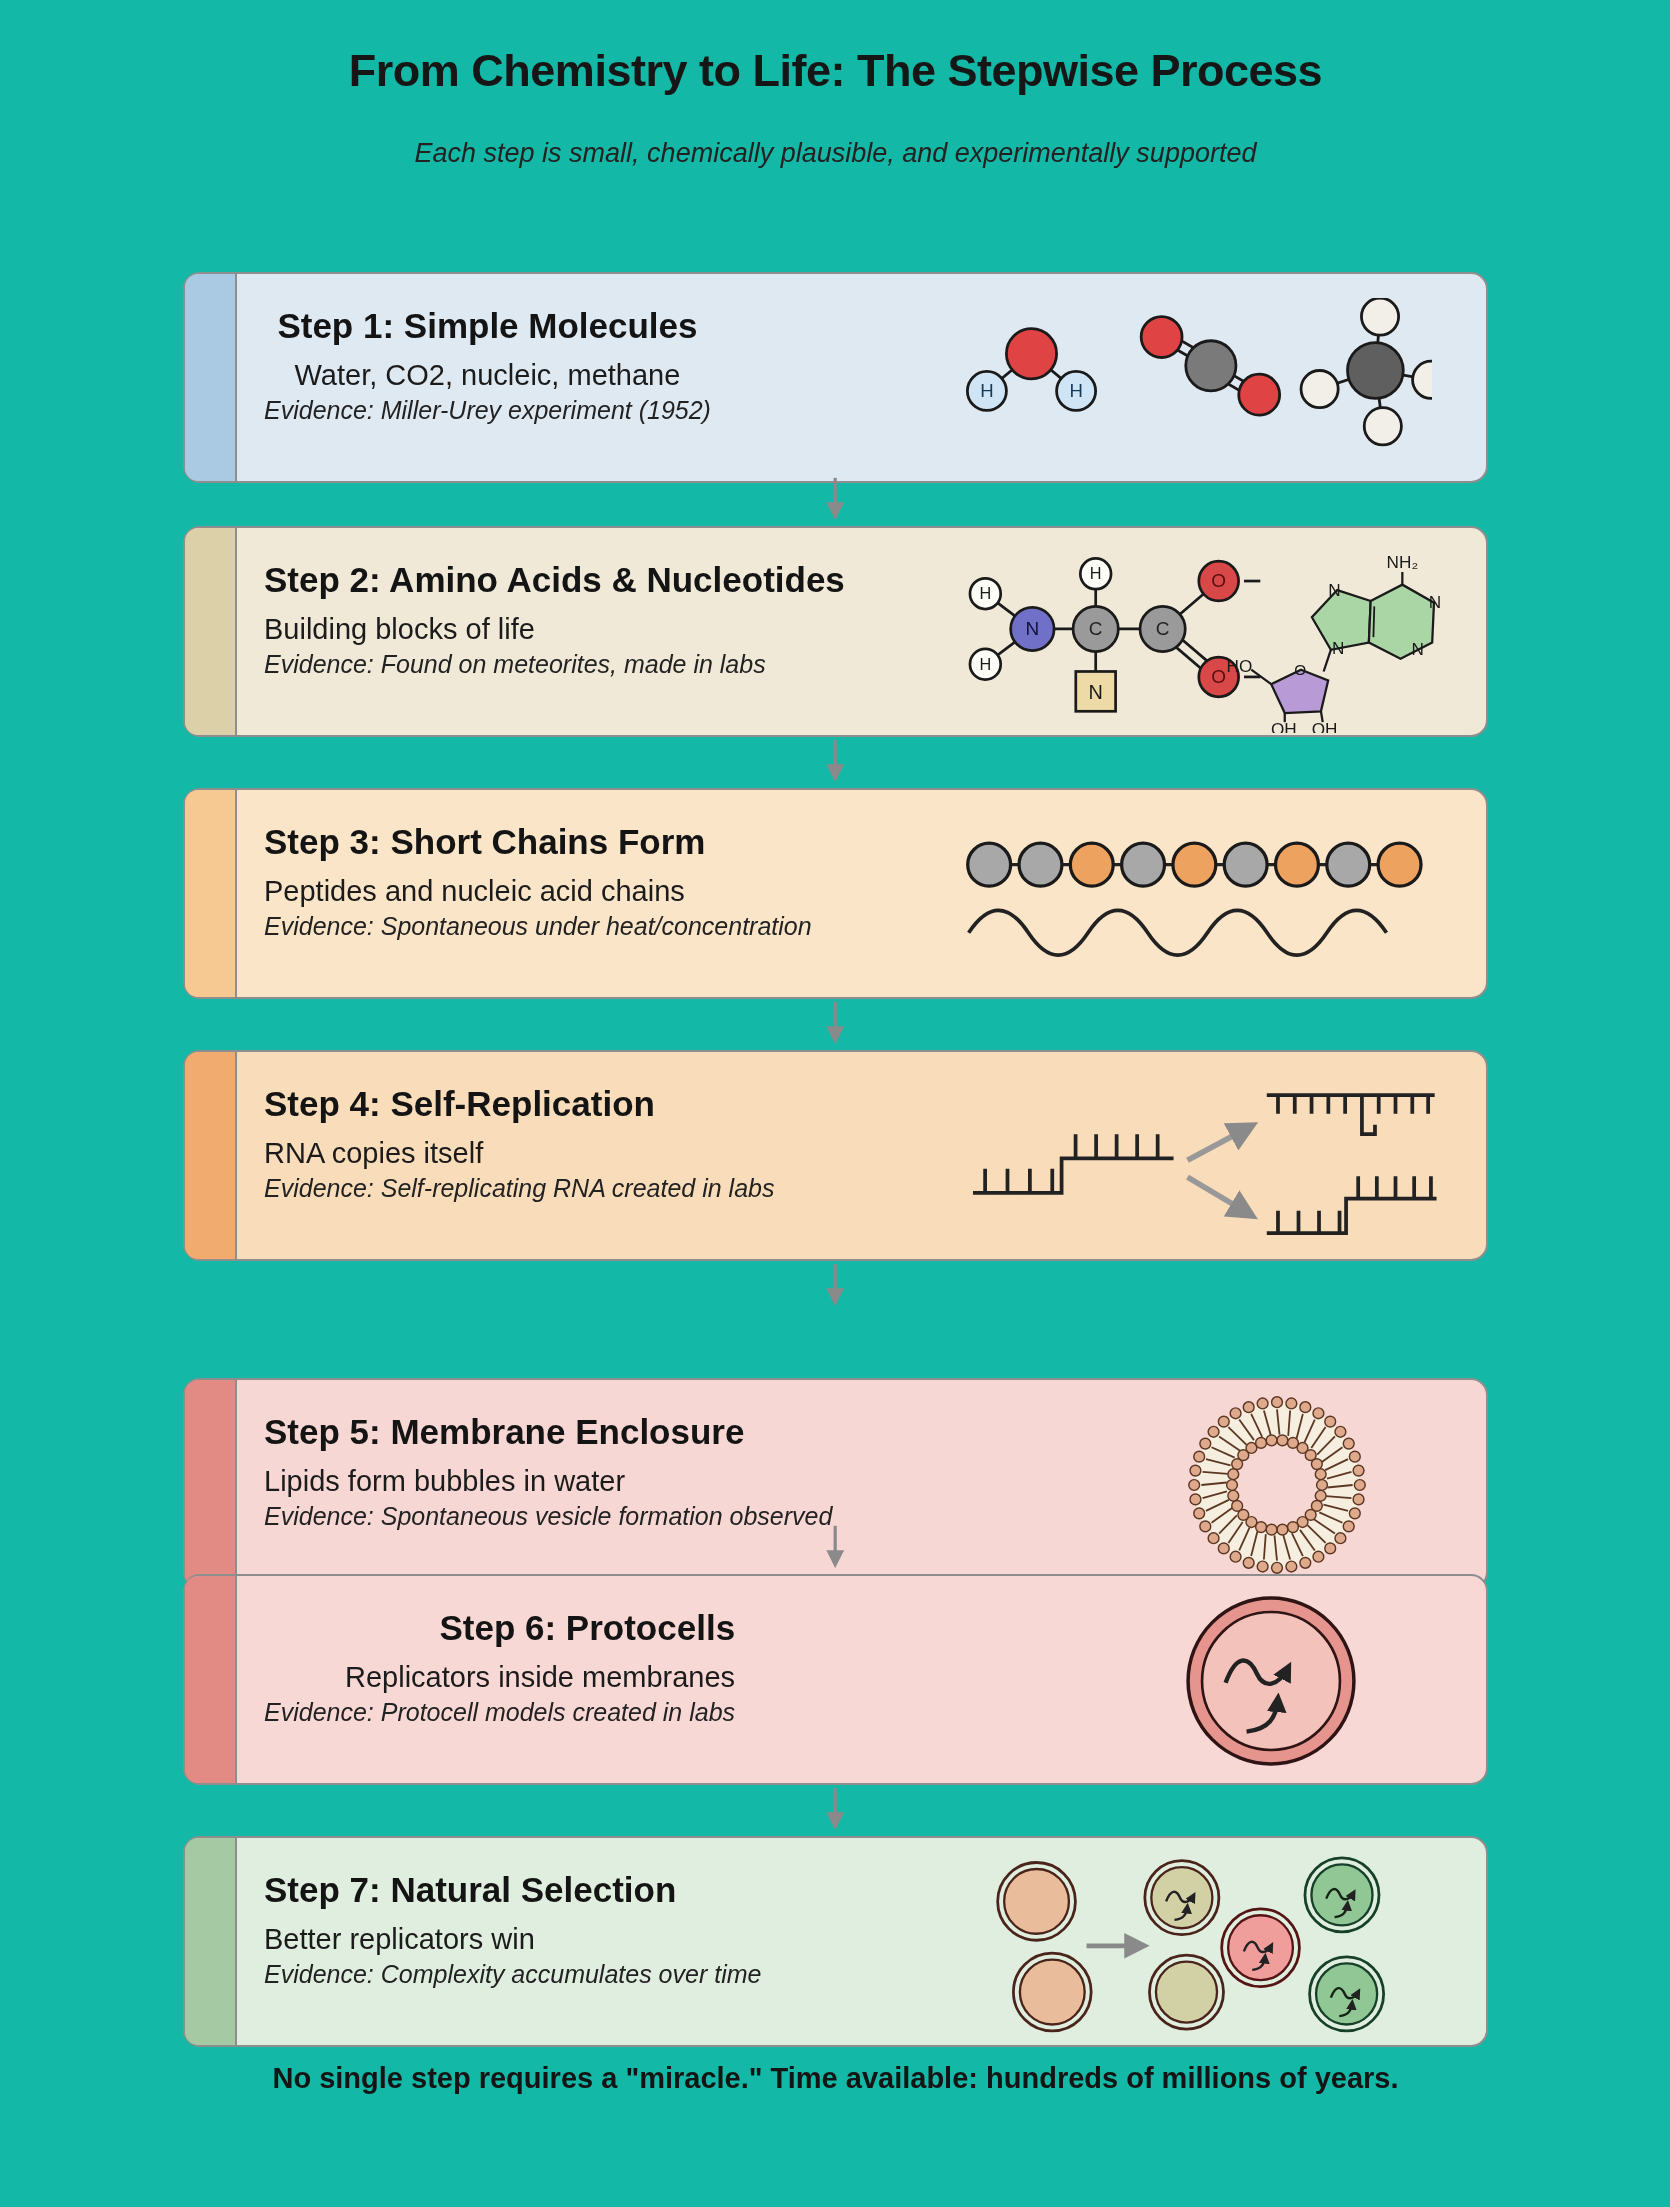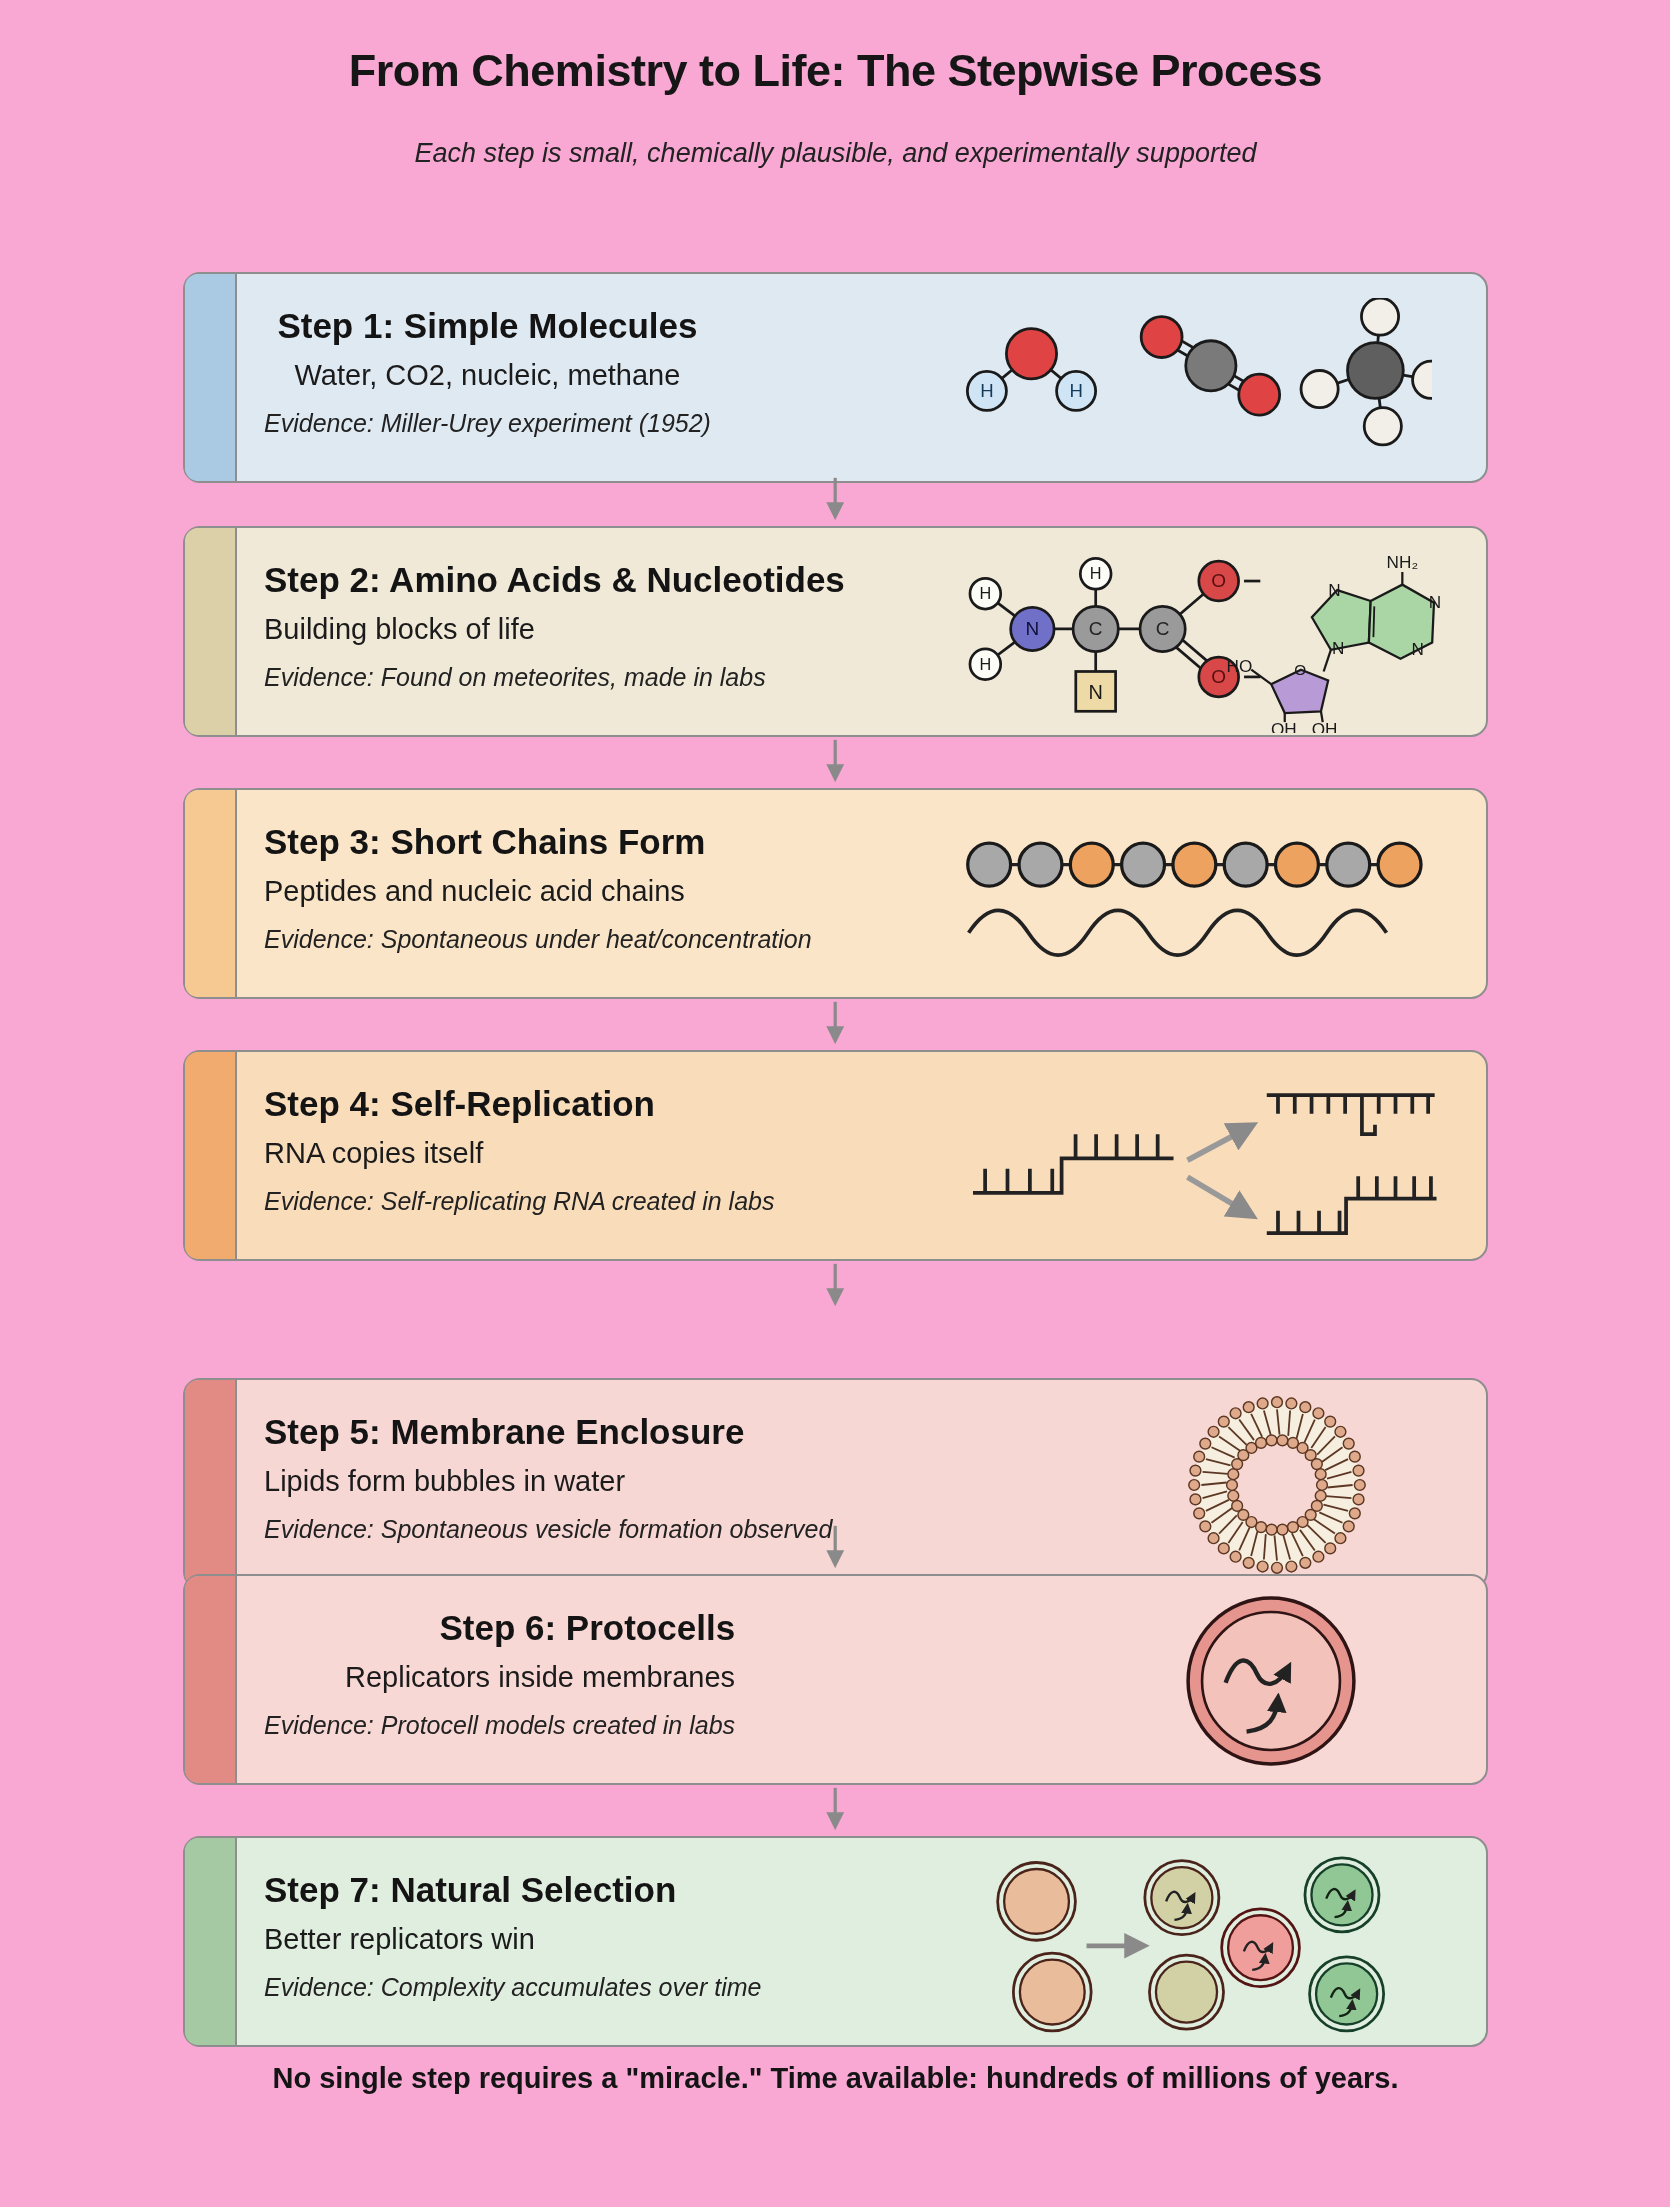--- a/index.html
+++ b/index.html
@@ -1,29 +1,29 @@
 <!DOCTYPE html>
 <html style="font-size:15px"><head>
 <meta charset="utf-8">
 <style>
   html,body{margin:0;padding:0;background:#fdfdfa;}
-  .page{position:relative;width:1671px;height:2208px;background:#f9a8d4;
+  .page{position:relative;width:1671px;height:2208px;background:#14b8a6;
         font-family:"Liberation Sans",sans-serif;color:#1b1b1b;overflow:hidden;}
   .page-title{position:absolute;top:45px;left:0;width:100%;text-align:center;
               font-size:45px;font-weight:bold;letter-spacing:-0.5px;color:#161616;}
   .page-subtitle{position:absolute;top:138px;left:0;width:100%;text-align:center;
               font-size:27px;font-style:italic;color:#222;}
   .card{position:absolute;left:183px;width:1305px;height:211px;box-sizing:border-box;
         border:2.8px solid #8e8e8e;border-radius:17px;background:var(--body,#eee);}
   .strip{position:absolute;left:0;top:0;bottom:0;width:50px;background:var(--strip,#ccc);
          border-right:2.8px solid #8e8e8e;border-radius:13px 0 0 13px;}
   .card-text{position:absolute;left:79px;top:32px;}
   .step-title{font-size:35px;font-weight:bold;color:#141414;}
   .step-desc{font-size:29px;margin-top:13px;color:#1b1b1b;}
-  .step-evidence{font-size:25px;font-style:italic;margin-top:17px;color:#222;}
+  .step-evidence{font-size:25px;font-style:italic;margin-top:4px;color:#222;}
   .card-art{position:absolute;}
   .down-arrow{position:absolute;left:824px;width:22.4px;height:48px;}
   .footer-note{position:absolute;top:2062px;left:0;width:100%;text-align:center;
                font-size:29px;font-weight:bold;color:#141414;}
   svg text{font-family:"Liberation Sans",sans-serif;}
 </style>
 </head>
 <body>
 
 <div class="page">

